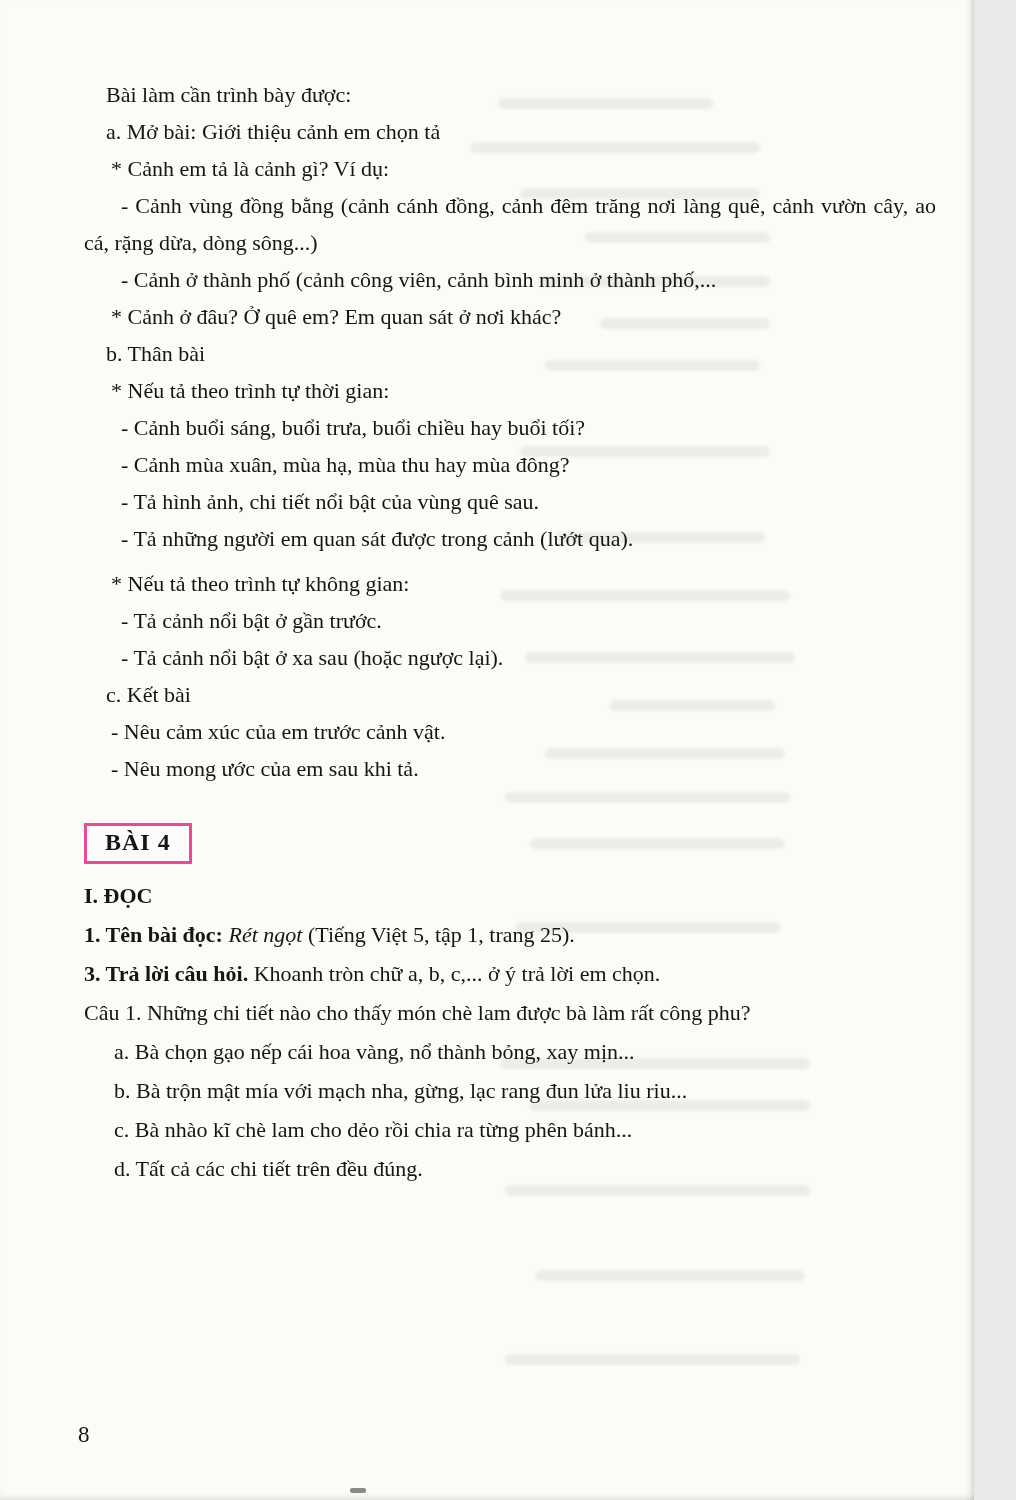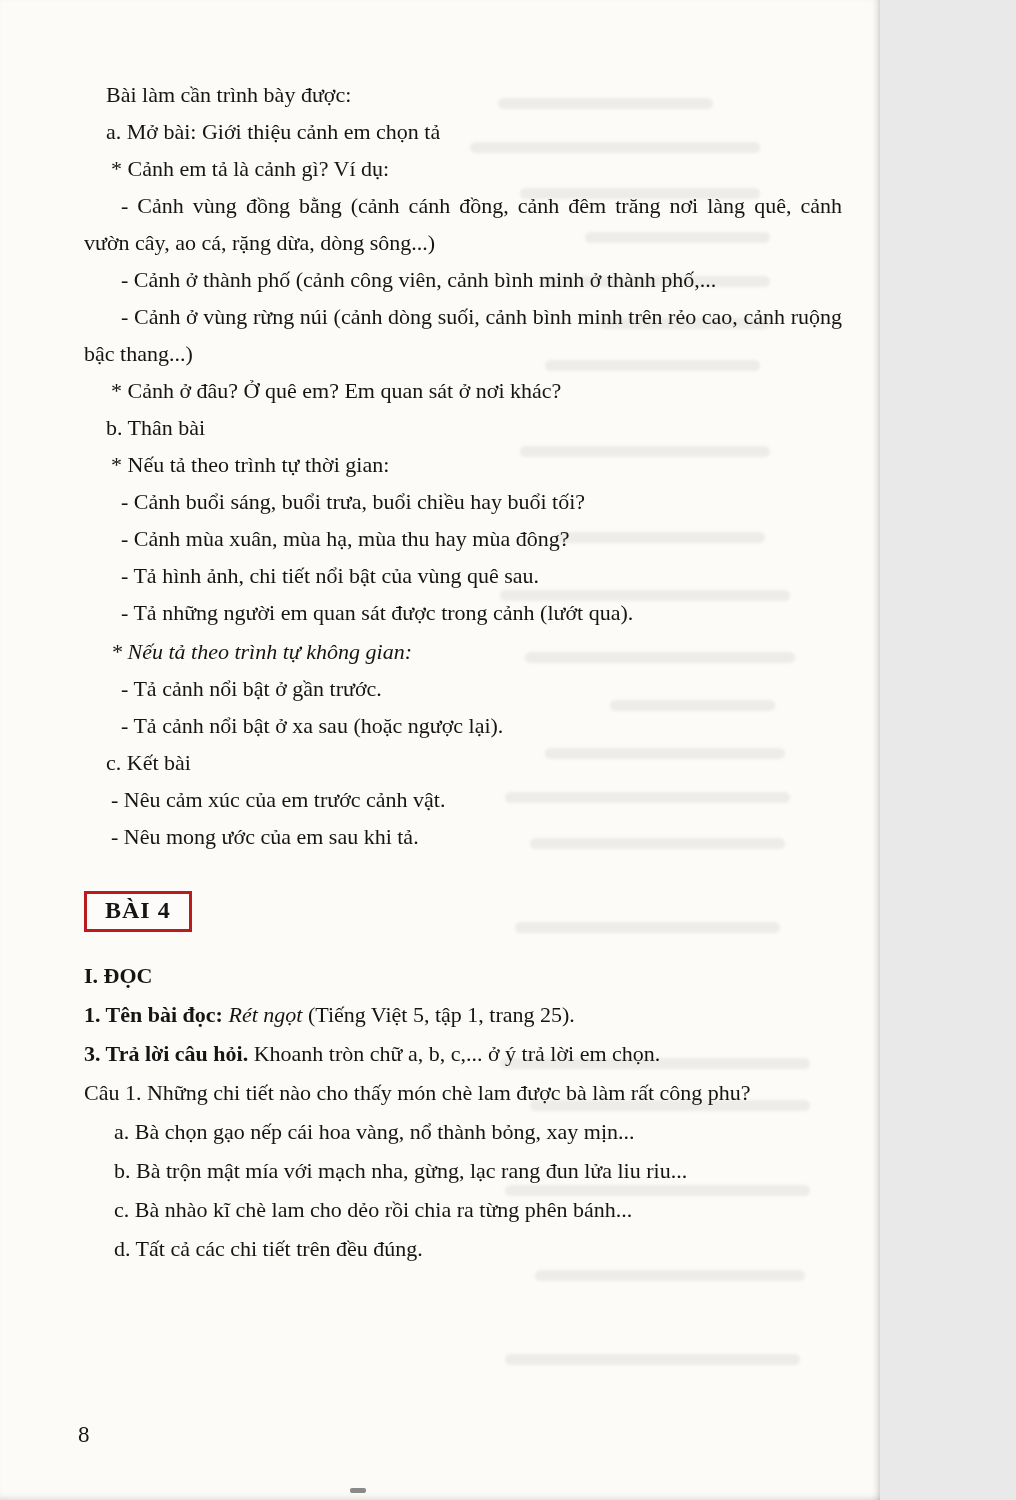--- a/index.html
+++ b/index.html
@@ -1,20 +1,20 @@
 <!DOCTYPE html>
 <html><head>
 <meta charset="utf-8">
 <style>
   * { margin: 0; padding: 0; box-sizing: border-box; }
   html, body { background: #e9e9e9; }
   body { width: 1016px; }
   .page {
     position: relative;
-    width: 880px;
+    width: 974px;
     height: 1500px;
     background: #fcfbf7;
     overflow: hidden;
     font-family: "Liberation Serif", "DejaVu Serif", serif;
     color: #151515;
     box-shadow: inset -7px 0 9px -7px rgba(0,0,0,0.28), inset 0 -6px 8px -6px rgba(0,0,0,0.18);
   }
   .artifacts { position: absolute; inset: 0; z-index: 1; }
   .smudge {
     position: absolute;
@@ -26,33 +26,33 @@
   }
   .mark { position: absolute; background: #5a5a5a; opacity: 0.7; border-radius: 2px; }
   .content { position: relative; z-index: 2; padding: 76px 38px 0 84px; }
   p.ln { font-size: 22px; line-height: 37px; text-align: justify; }
   .ind-a { text-indent: 22px; }
   .ind-b { text-indent: 27px; }
   .ind-c { text-indent: 37px; }
   .it { }
   .b  { font-weight: bold; }
   .bi { font-weight: normal; font-style: italic; }
-  .gap-sm { margin-top: 2px; font-style: italic; }
+  .gap-sm { margin-top: 8px; }
   .bai-box {
     display: inline-block;
-    border: 3px solid #b91c1c;
+    border: 3px solid #ec4899;
     padding: 3px 18px 5px 18px;
     font-weight: bold;
     font-size: 24px;
     letter-spacing: 1px;
     margin-top: 36px;
     background: rgba(255,255,255,0.4);
   }
   .lesson p.ln { line-height: 39px; }
-  .lesson .head { font-weight: bold; font-size: 22px; margin-top: 24px; }
+  .lesson .head { font-weight: bold; font-size: 22px; margin-top: 12px; }
   .lesson .opt { text-indent: 30px; }
   .page-number {
     position: absolute;
     left: 78px;
     top: 1422px;
     font-size: 23px;
     z-index: 2;
   }
 </style>
 </head>
@@ -90,21 +90,20 @@
 
     <section>
       <p class="ln ind-a">Bài làm cần trình bày được:</p>
 
       <p class="ln ind-a"><span class="it">a. Mở bài:</span> <span>Giới thiệu cảnh em chọn tả</span></p>
 
       <p class="ln ind-b">* Cảnh em tả là cảnh gì? Ví dụ:</p>
 
       <p class="ln ind-c">- Cảnh vùng đồng bằng (cảnh cánh đồng, cảnh đêm trăng nơi làng quê, cảnh vườn cây, ao cá, rặng dừa, dòng sông...)</p>
       <p class="ln ind-c">- Cảnh ở thành phố (cảnh công viên, cảnh bình minh ở thành phố,...</p>
-      <p class="ln ind-c">- Cảnh ở vùng rừng núi (cảnh dòng suối, cảnh bình minh trên rẻo cao, cảnh ruộng bậc thang...)</p>
 
       <p class="ln ind-b">* Cảnh ở đâu? Ở quê em? Em quan sát ở nơi khác?</p>
 
       <p class="ln ind-a it">b. Thân bài</p>
 
       <p class="ln ind-b">* Nếu tả theo trình tự thời gian:</p>
       <p class="ln ind-c">- Cảnh buổi sáng, buổi trưa, buổi chiều hay buổi tối?</p>
       <p class="ln ind-c">- Cảnh mùa xuân, mùa hạ, mùa thu hay mùa đông?</p>
       <p class="ln ind-c">- Tả hình ảnh, chi tiết nổi bật của vùng quê sau.</p>
       <p class="ln ind-c">- Tả những người em quan sát được trong cảnh (lướt qua).</p>

